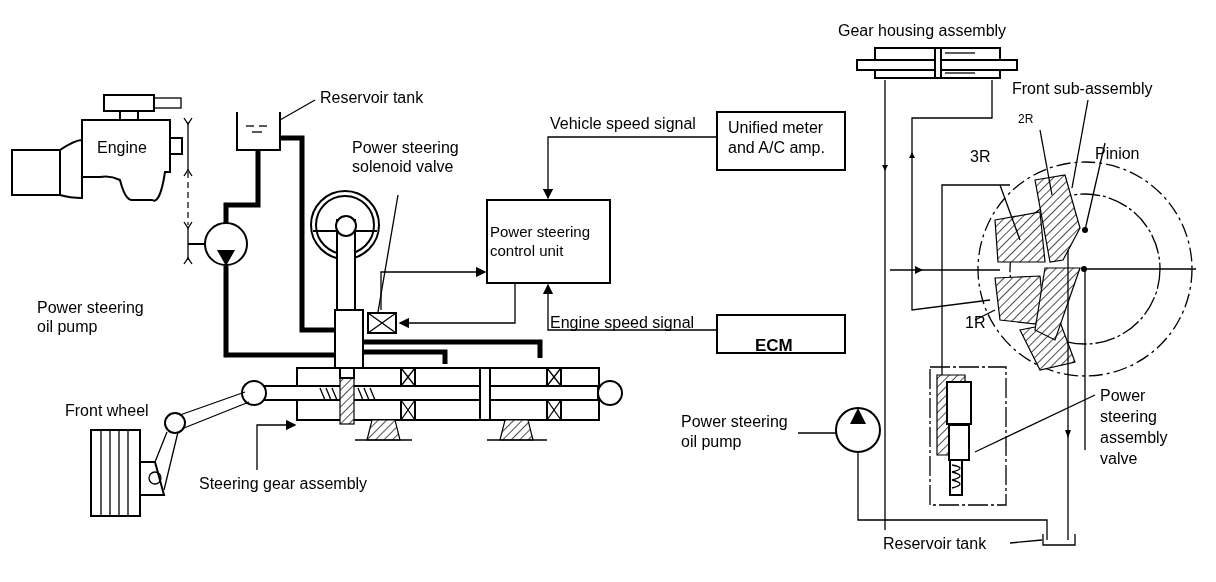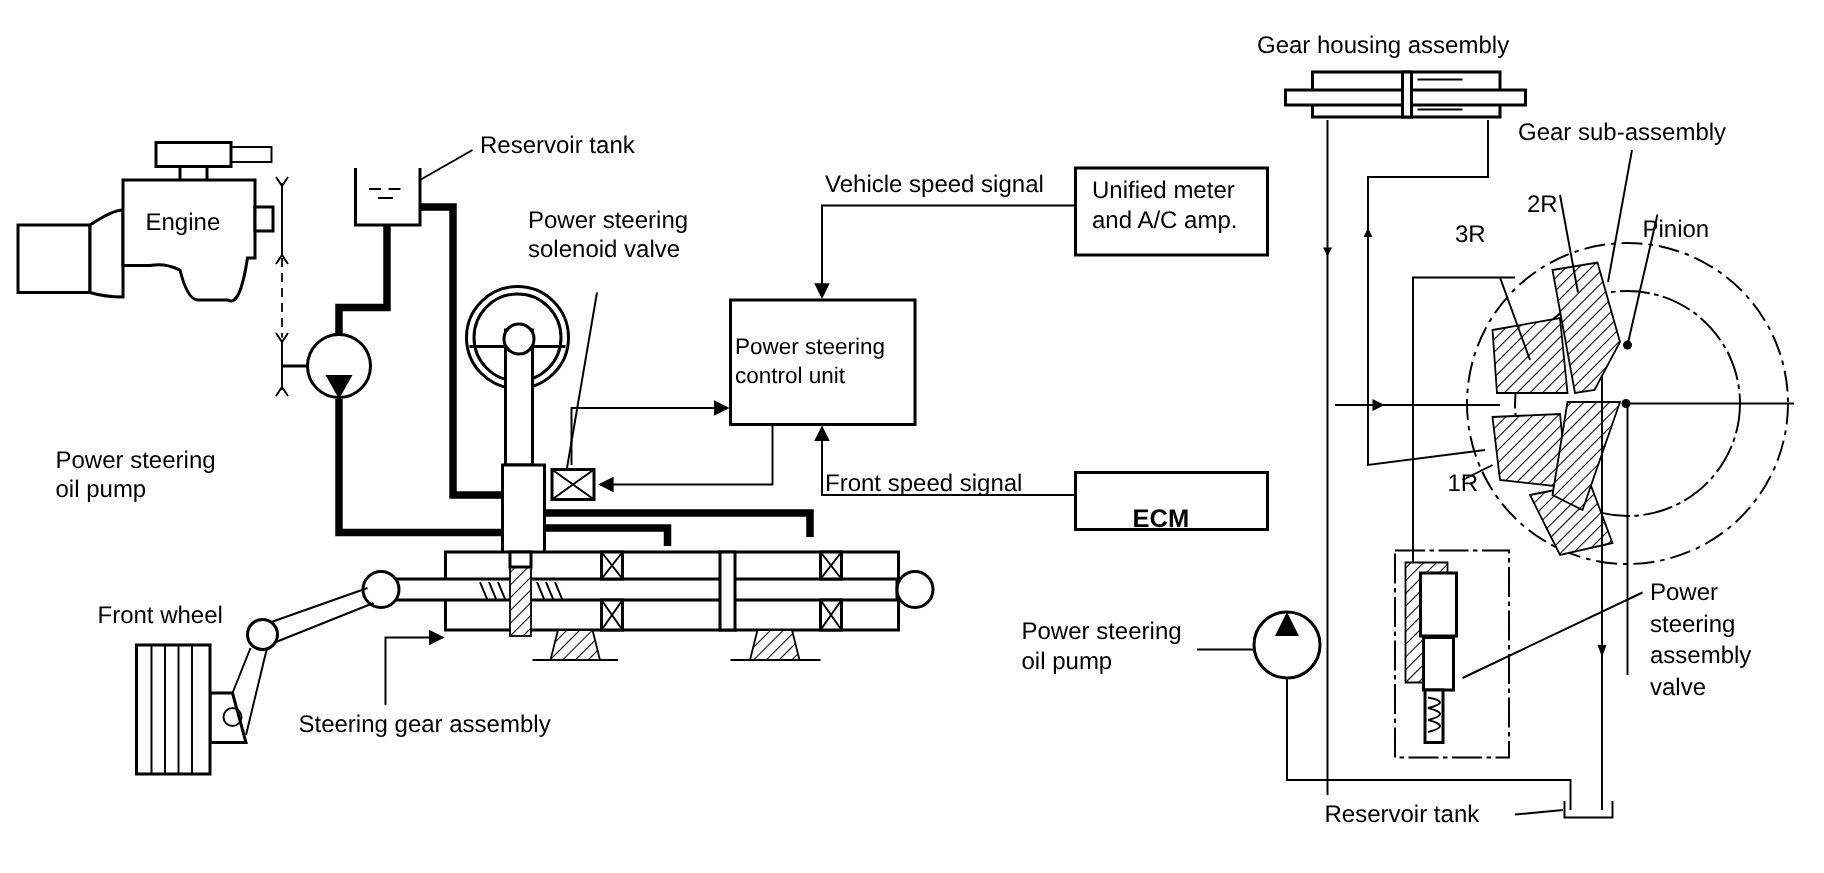--- a/index.html
+++ b/index.html
@@ -209,27 +209,27 @@
   <div style="position:absolute;left:199px;top:475px;font-size:16px;">Steering gear assembly</div>
   <div style="position:absolute;left:550px;top:115px;font-size:16px;">Vehicle speed signal</div>
   <div style="position:absolute;left:490px;top:222px;font-size:15px;line-height:19px;">
     <div>Power steering</div>
     <div>control unit</div>
   </div>
   <div style="position:absolute;left:728px;top:118px;font-size:16px;line-height:20px;">
     <div>Unified meter</div>
     <div>and A/C amp.</div>
   </div>
-  <div style="position:absolute;left:550px;top:314px;font-size:16px;">Front speed signal</div>
+  <div style="position:absolute;left:550px;top:314px;font-size:16px;">Engine speed signal</div>
   <div style="position:absolute;left:755px;top:324px;font-size:17px;font-weight:bold;margin-top:12px;">ECM</div>
 
   <div style="position:absolute;left:838px;top:22px;font-size:16px;">Gear housing assembly</div>
-  <div style="position:absolute;left:1012px;top:80px;font-size:16px;">Gear sub-assembly</div>
+  <div style="position:absolute;left:1012px;top:80px;font-size:16px;">Front sub-assembly</div>
   <div style="position:absolute;left:1095px;top:121px;font-size:16px;margin-top:24px;">Pinion</div>
-  <div style="position:absolute;left:1018px;top:128px;font-size:16px;">2R</div>
+  <div style="position:absolute;left:1018px;top:112px;font-size:12px;">2R</div>
   <div style="position:absolute;left:970px;top:148px;font-size:16px;">3R</div>
   <div style="position:absolute;left:965px;top:314px;font-size:16px;text-align:center;">1R</div>
   <div style="position:absolute;left:681px;top:412px;font-size:16px;line-height:20px;">
     <div>Power steering</div>
     <div>oil pump</div>
   </div>
   <div style="position:absolute;left:1100px;top:385px;font-size:16px;line-height:21px;">
     <div>Power</div>
     <div>steering</div>
     <div>assembly</div>

